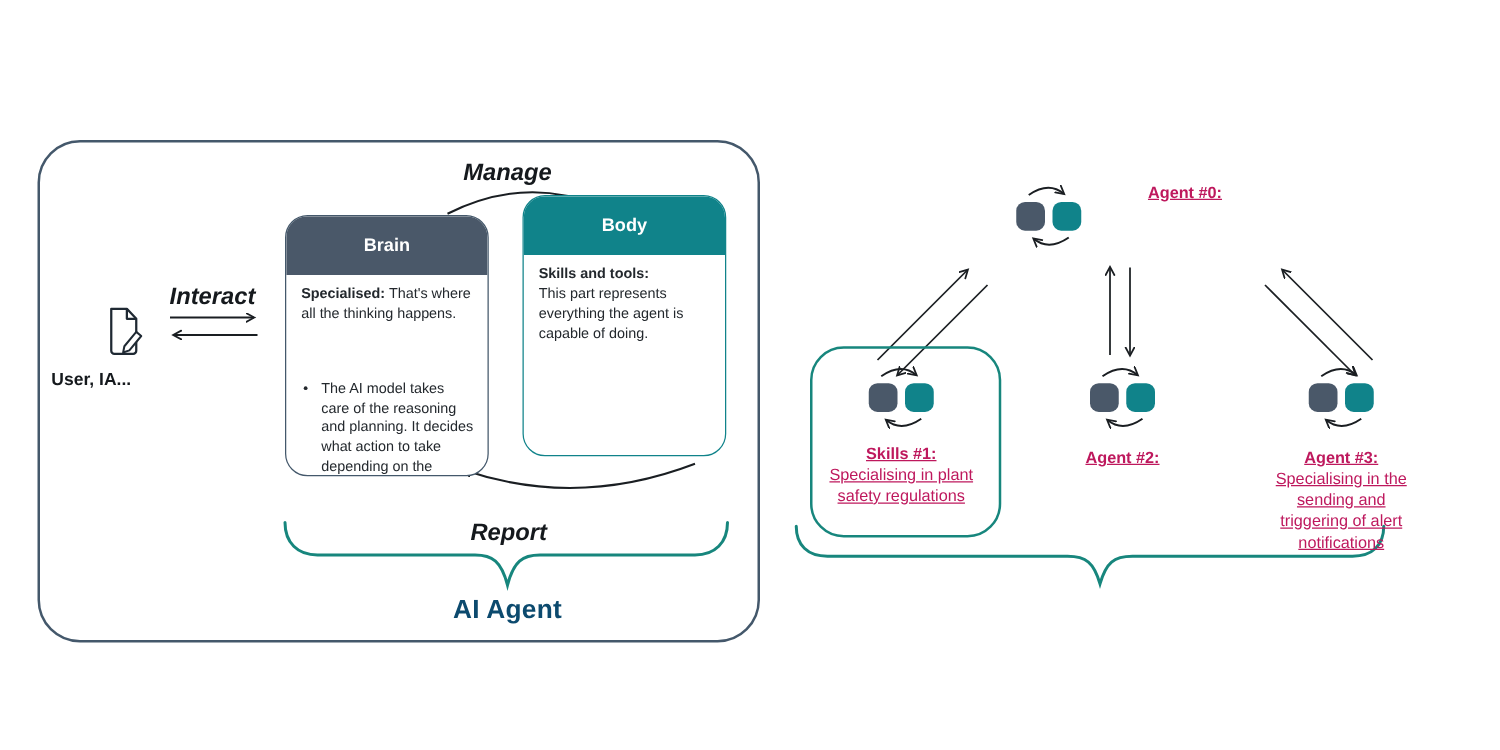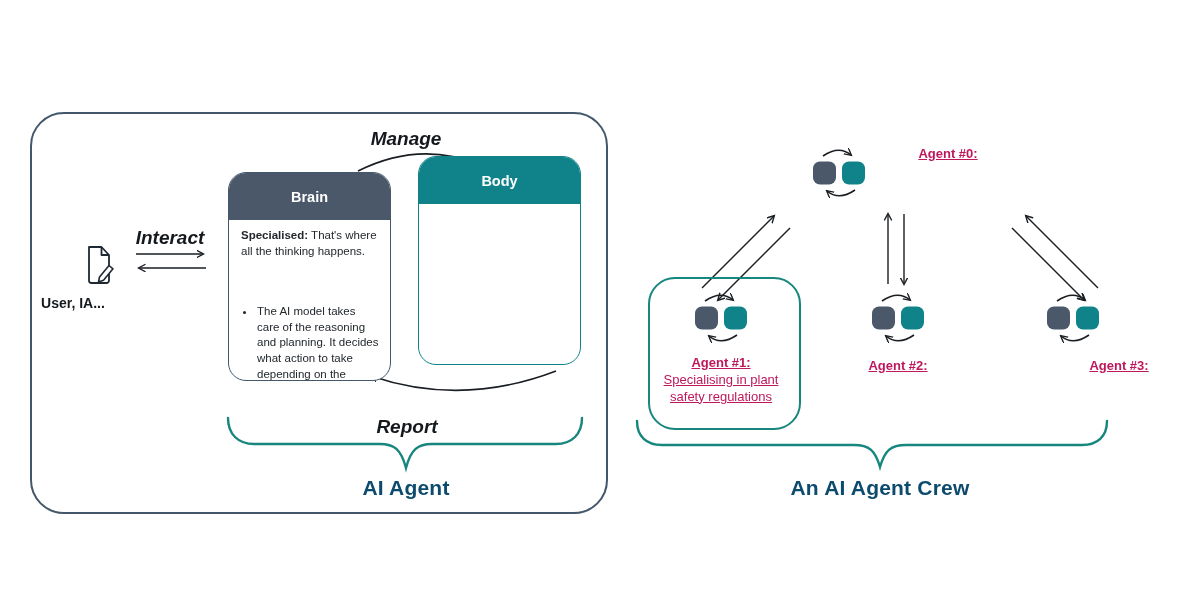--- a/index.html
+++ b/index.html
@@ -92,41 +92,42 @@
       <div><span class="bold">Specialised:</span><span> That's where all the thinking happens.</span></div>
       <ul>
         <li>The AI model takes care of the reasoning and planning. It decides what action to take depending on the situation.</li>
       </ul>
     </div>
   </div>
 
   <div class="abs card bodyc">
     <div class="card-header">Body</div>
     <div class="card-body">
+      <div><span class="bold block">Skills and tools:</span><span>This part represents everything the agent is capable of doing.</span></div>
     </div>
   </div>
 
   <div class="abs lbl" style="left:357px;top:416px;width:100px;">Report</div>
 
   <div class="abs caption" style="left:306px;top:476px;width:200px;">AI Agent</div>
 
   <div class="abs agent1-box"></div>
 
   <div class="abs agent-label" style="left:873px;top:146px;width:150px;">
     <div class="agent-name">Agent #0:</div>
   </div>
 
   <div class="abs agent-label" style="left:646px;top:355px;width:150px;">
-    <div class="agent-name">Agent #1:</div>
+    <div class="agent-name">Skills #1:</div>
     <div>Specialising in plant safety regulations</div>
   </div>
 
   <div class="abs agent-label" style="left:838px;top:358px;width:120px;">
     <div class="agent-name">Agent #2:</div>
   </div>
 
-  <div class="abs agent-label" style="left:1060px;top:358px;width:118px;text-align:center;">
+  <div class="abs agent-label" style="left:1014px;top:358px;width:118px;text-align:center;">
     <div class="agent-name">Agent #3:</div>
+    <div>Specialising in the sending and triggering of alert notifications</div>
   </div>
 
-  <div class="abs caption" style="left:740px;top:476px;width:280px;">An AI Agent Crew</div>
 
 </div>
 
 </body></html>

